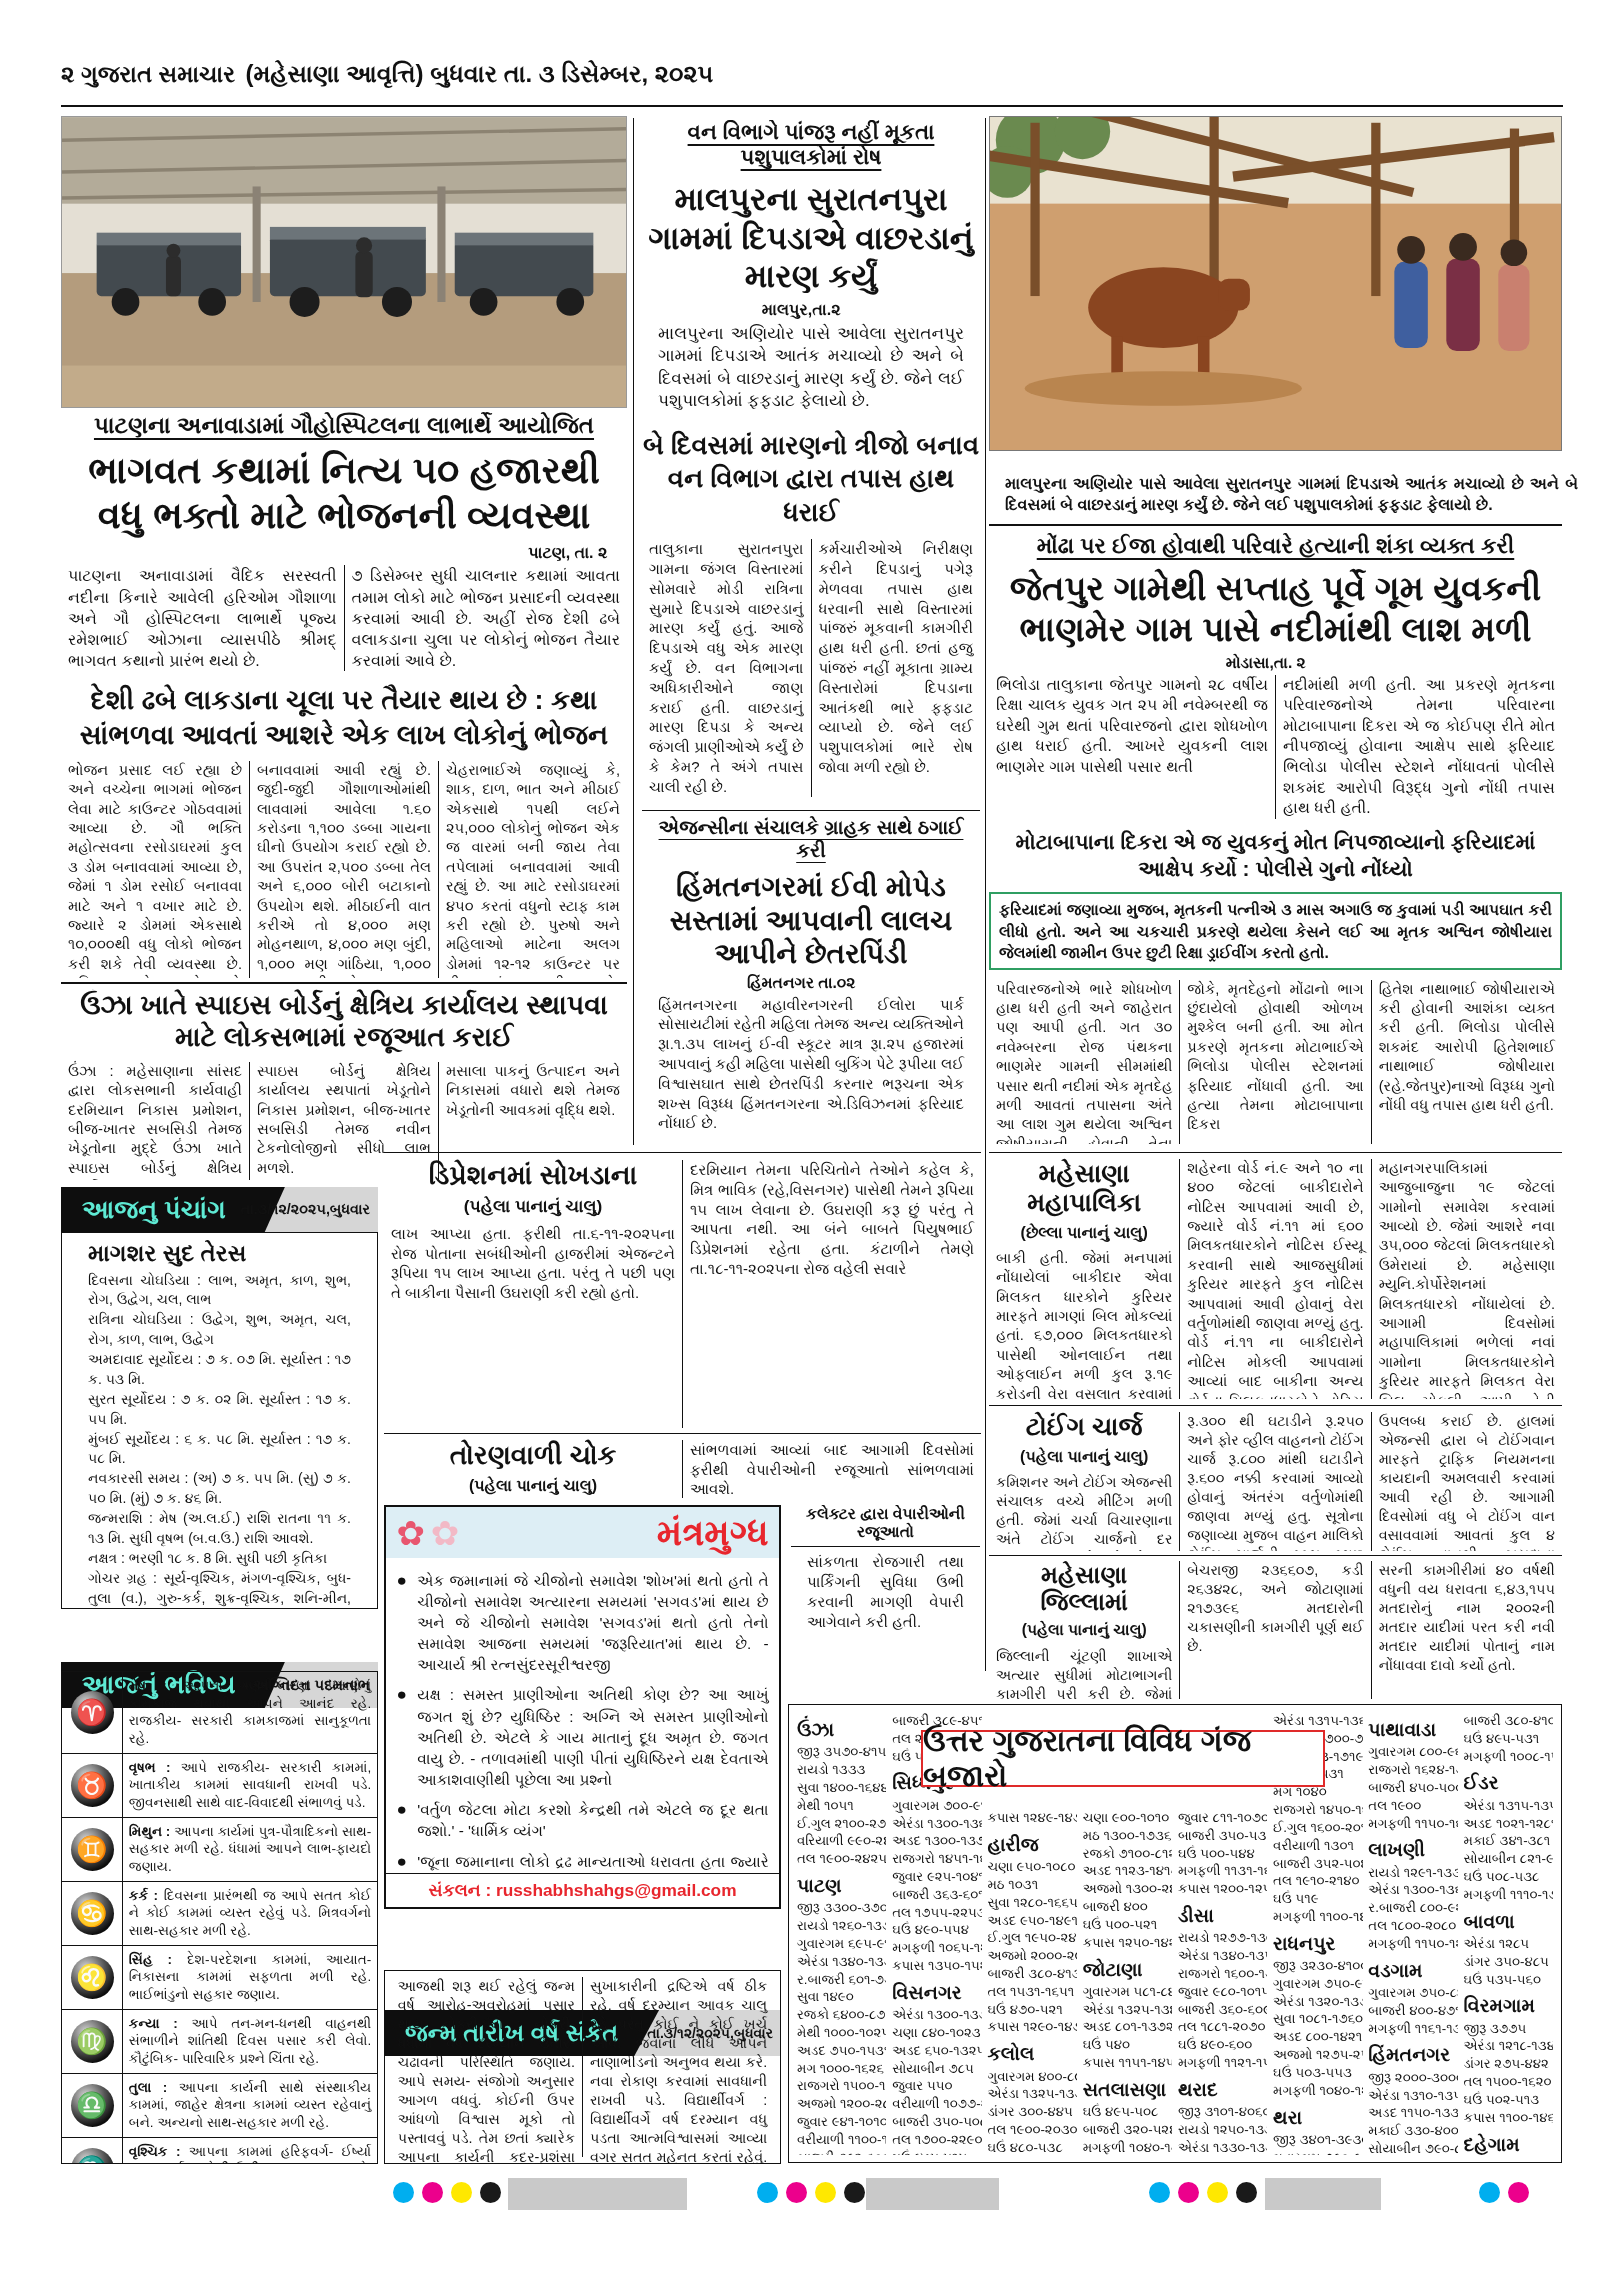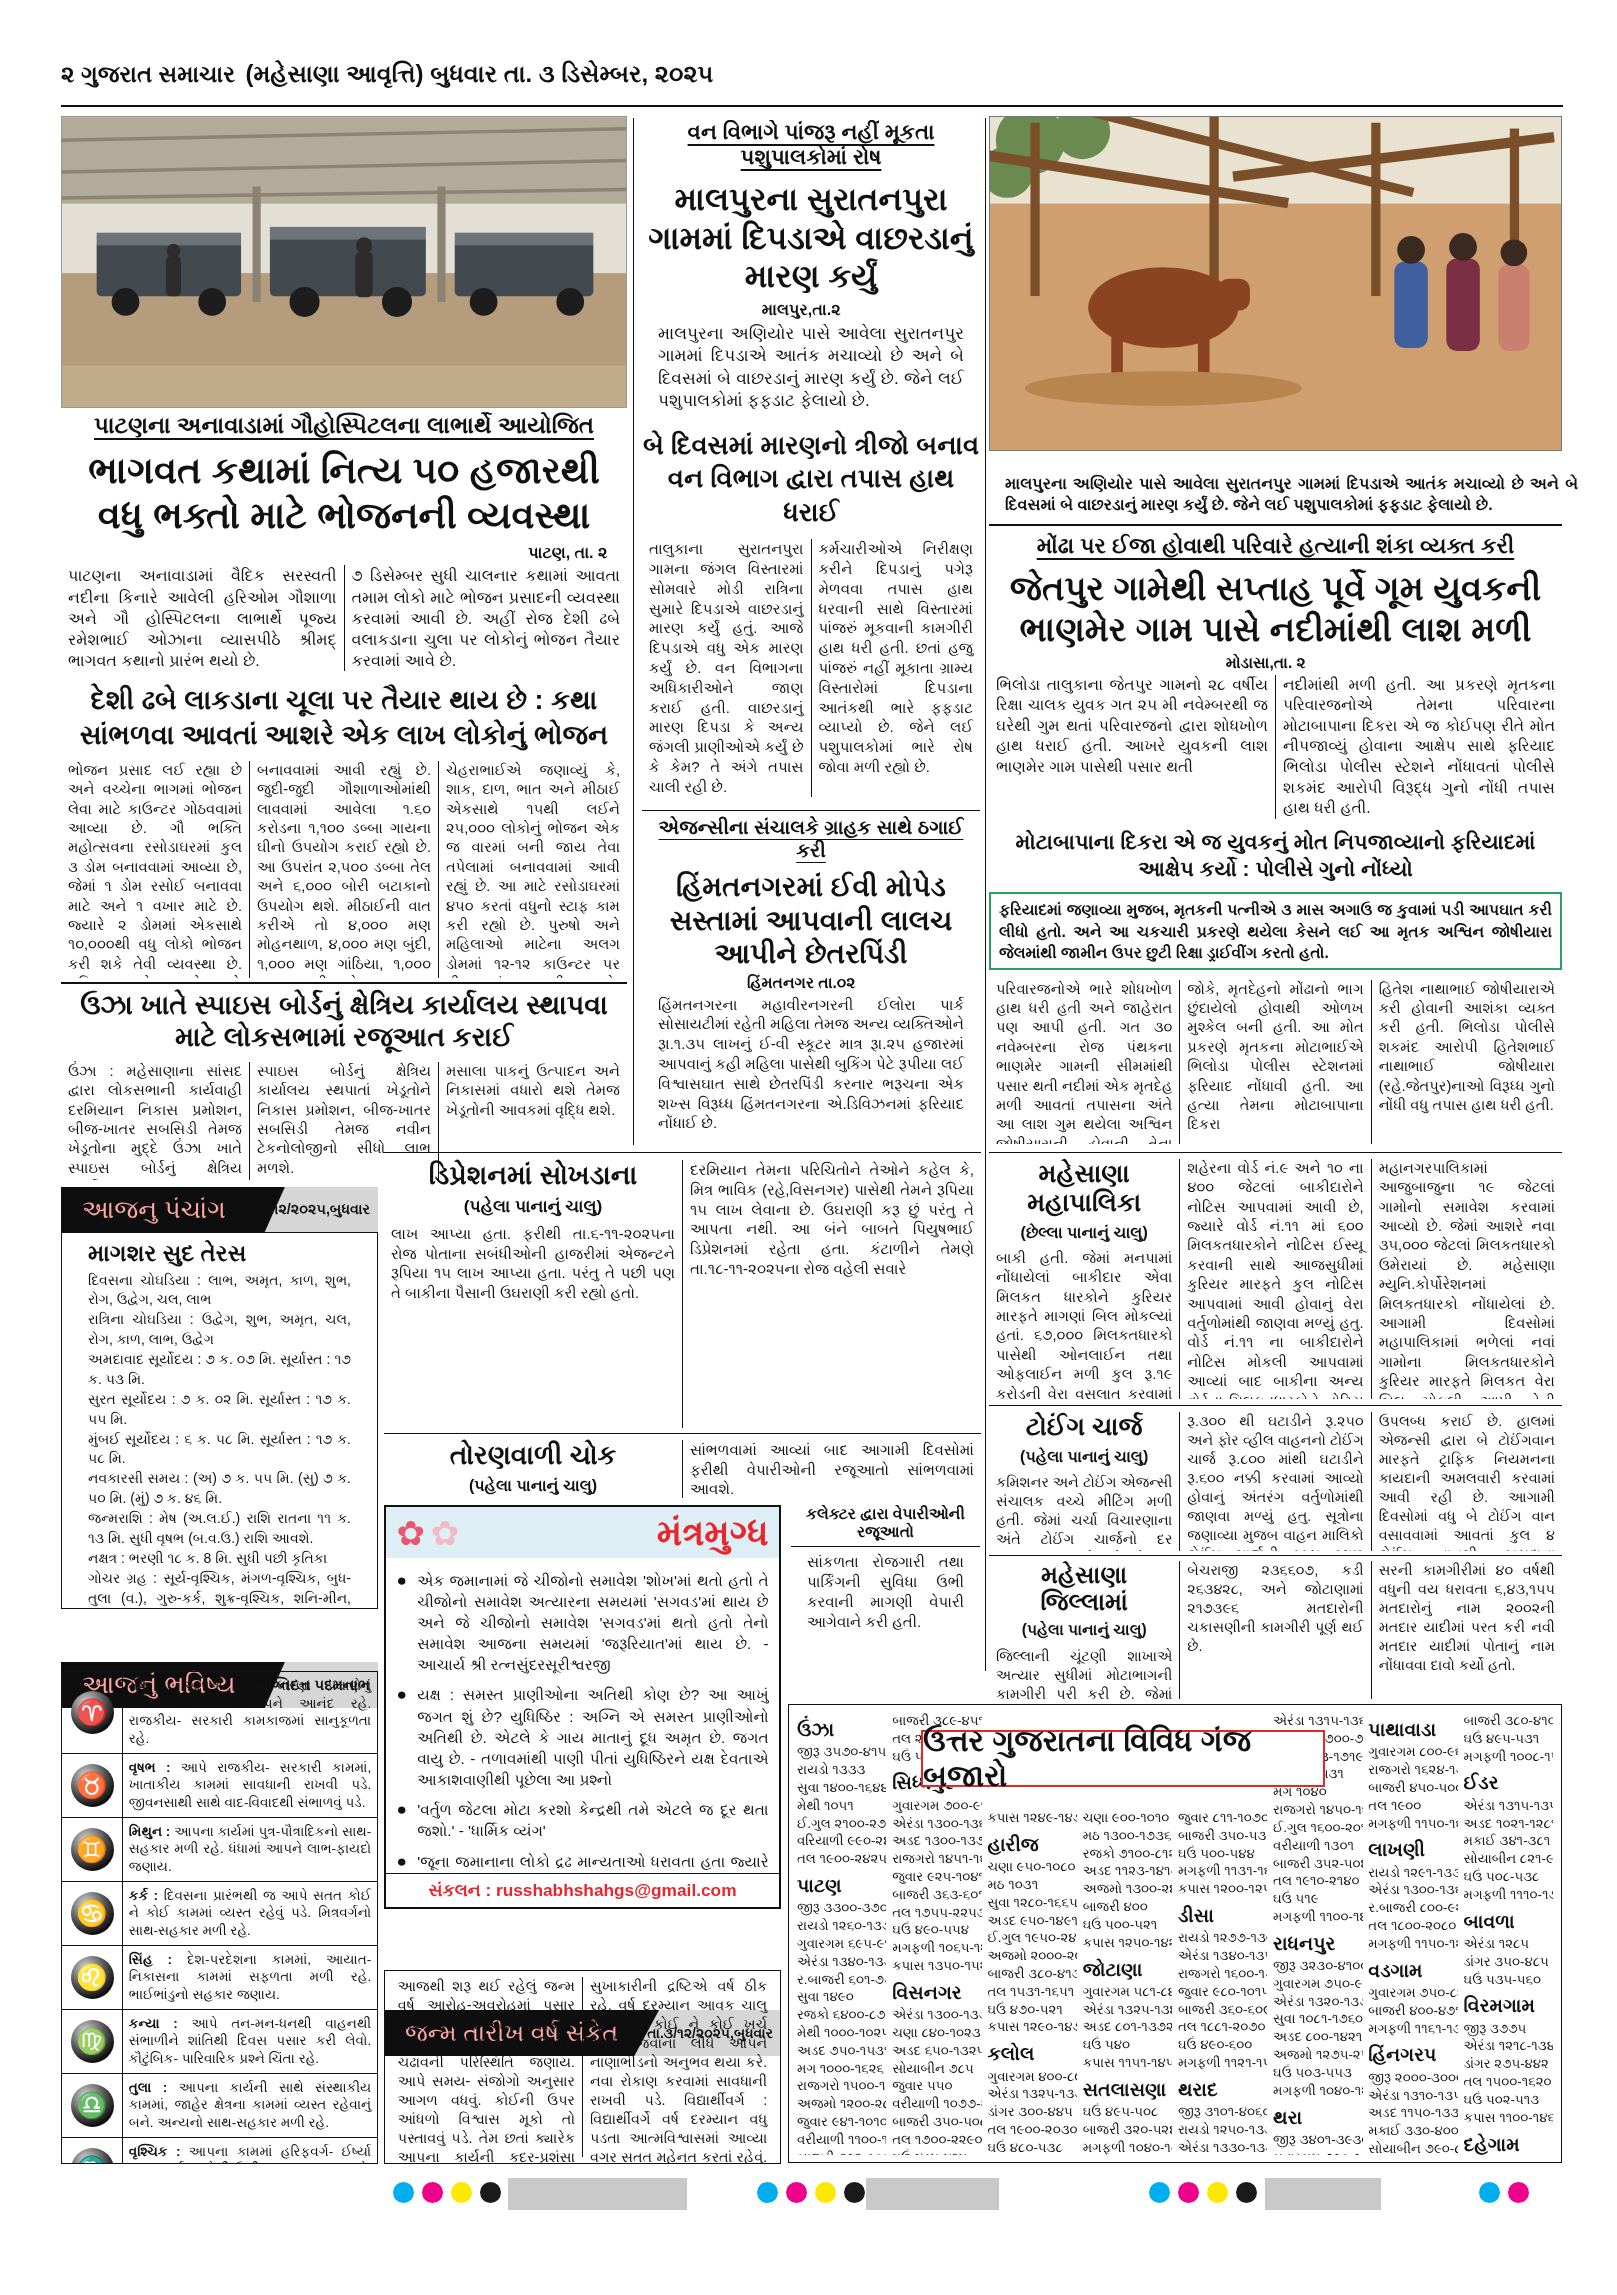--- a/index.html
+++ b/index.html
@@ -11,22 +11,22 @@
   .hl{font-weight:bold;text-align:center;line-height:1.2}
   .dl{font-weight:bold;text-align:center;padding-right:19.6px}
   .jtxt{text-align:justify;line-height:1.32;margin:16px}
   .cols2,.cols3{display:flex;align-items:stretch}
   .cols2>p,.cols3>p{flex:1;padding:0 7px;margin:0;text-align:justify;line-height:1.32}
   .cols2>p+p,.cols3>p+p{border-left:1.2px solid #111}
   .sub{font-weight:bold;text-align:center;line-height:1.3}
   .ctitle{font-weight:bold;text-align:center;line-height:1.15}
   .ccont{font-weight:bold;text-align:center;margin:4.6px 0 5.8px}
   .bar{background:#d6d6d6;position:relative;overflow:hidden}
-  .barblack{position:absolute;left:0;top:0;bottom:0;width:64%;background:#0e0e0e;color:#fca5a5;
-            display:flex;align-items:center;padding-left:21px;font-weight:normal;
+  .barblack{position:absolute;left:0;top:0;bottom:0;width:64%;background:#0e0e0e;color:#5eead4;
+            display:flex;align-items:center;padding-left:21px;font-weight:bold;
             clip-path:polygon(0 0,100% 0,91% 100%,0 100%)}
   .bardate{position:absolute;right:8px;top:0;bottom:0;display:flex;align-items:center;font-weight:bold}
   .boxed{border:1.7px solid #111}
   .pline{font-size:14px;line-height:1.42;text-align:justify}
   .hrow{display:flex;align-items:stretch}
   .hrow+.hrow{border-top:1.2px solid #111}
   .hicon{width:60px;display:flex;align-items:center;justify-content:center;flex:0 0 60px}
   .hcircle{width:43px;height:43px;border-radius:50%;color:#fff;display:flex;align-items:center;
            justify-content:center;font-size:25.4px;
            background:radial-gradient(circle at 35% 28%,#d9d9d9 0%,#555 45%,#0d0d0d 75%)}
@@ -533,21 +533,21 @@
           <div class="mhead">લાખણી</div>
           <div class="mitem">રાયડો ૧૨૯૧-૧૩૩૦</div>
           <div class="mitem">એરંડા ૧૩૦૦-૧૩૬૧</div>
           <div class="mitem">ર.બાજરી ૮૦૦-૯૨૧</div>
           <div class="mitem">તલ ૧૮૦૦-૨૦૮૦</div>
           <div class="mitem">મગફળી ૧૧૫૦-૧૨૬૫</div>
           <div class="mhead">વડગામ</div>
           <div class="mitem">ગુવારગમ ૭૫૦-૮૪૫</div>
           <div class="mitem">બાજરી ૪૦૦-૪૭૧</div>
           <div class="mitem">મગફળી ૧૧૬૧-૧૩૨૧</div>
-          <div class="mhead">હિંનગરપ</div>
+          <div class="mhead">હિંમતનગર</div>
           <div class="mitem">જીરૂ ૨૦૦૦-૩૦૦૦</div>
           <div class="mitem">એરંડા ૧૩૧૦-૧૩૫૨</div>
           <div class="mitem">અડદ ૧૧૫૦-૧૩૩૧</div>
           <div class="mitem">મકાઈ ૩૩૦-૪૦૦</div>
           <div class="mitem">સોયાબીન ૭૯૦-૮૭૭</div>
         </div>
         <div class="mcol">
           <div class="mitem">બાજરી ૩૮૦-૪૧૦</div>
           <div class="mitem">ઘઉં ૪૯૫-૫૩૧</div>
           <div class="mitem">મગફળી ૧૦૦૮-૧૫૮૬</div>

